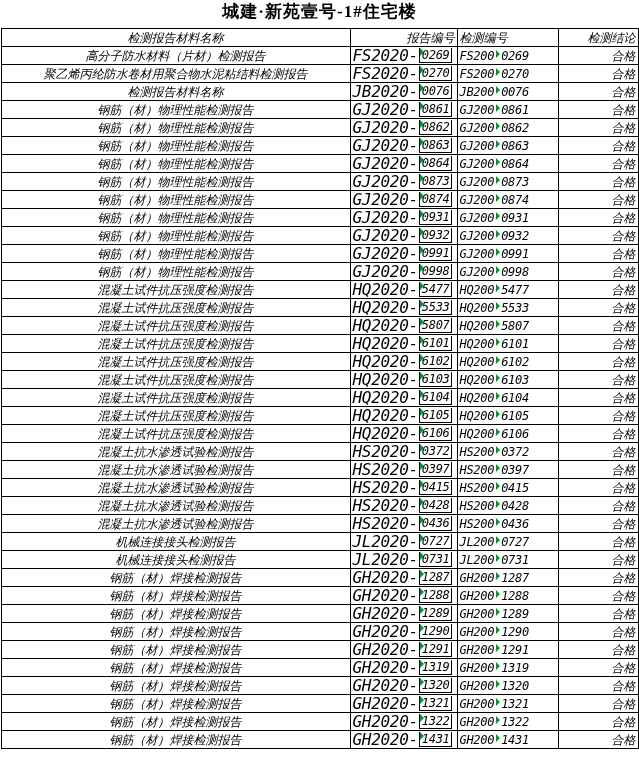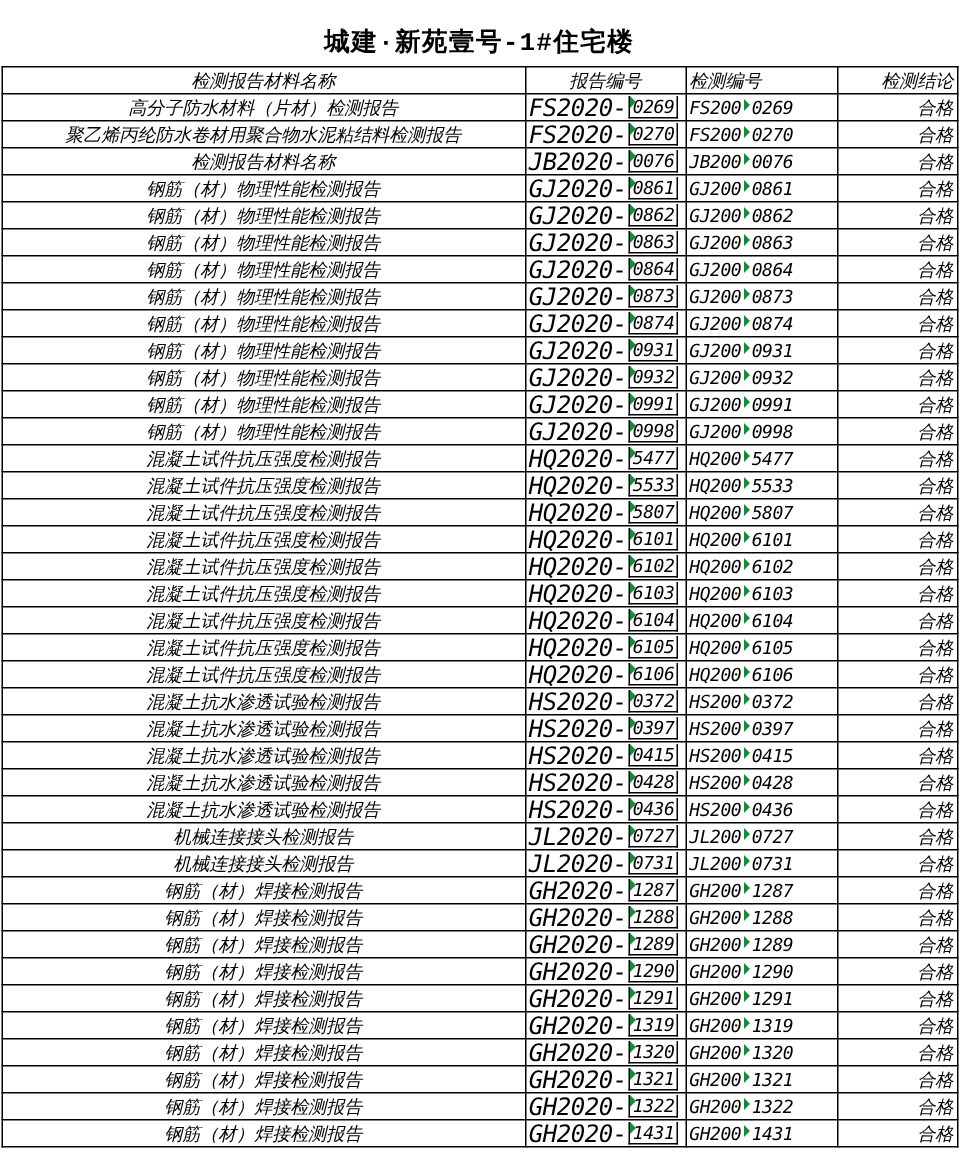--- a/index.html
+++ b/index.html
@@ -18,43 +18,43 @@
     width: 639px;
     height: 784px;
     position: relative;
     box-sizing: border-box;
   }
   .doc-title {
     text-align: center;
     font-size: 17px;
     font-weight: bold;
     letter-spacing: 1px;
-    padding: 16px 0 5px 0;
-    font-family: Liberation Mono, monospace;
+    padding: 0 0 5px 0;
+    font-family: Liberation Serif, serif;
   }
   table.report-table {
     border-collapse: collapse;
     width: 621px;
     margin: 0 auto;
     table-layout: fixed;
     font-style: italic;
   }
   table.report-table th,
   table.report-table td {
     border: 1px solid #000000;
     font-size: 12px;
     line-height: 14px;
     height: 17px;
     padding: 0 2px;
     font-family: "DejaVu Sans", sans-serif;
     white-space: nowrap;
     overflow: hidden;
   }
   th.col-name, td.col-name { width: 344px; text-align: center; }
-  th.col-rno,  td.col-rno  { width: 102px; text-align: center; }
+  th.col-rno,  td.col-rno  { width: 102px; text-align: right; }
   th.col-tno,  td.col-tno  { width: 96px;  text-align: left; }
   th.col-res,  td.col-res  { width: 75px;  text-align: right; }
   thead th {
     text-align: center;
     font-weight: normal;
     font-size: 12px;
   }
   
   .rno-wrap {
     display: flex;

